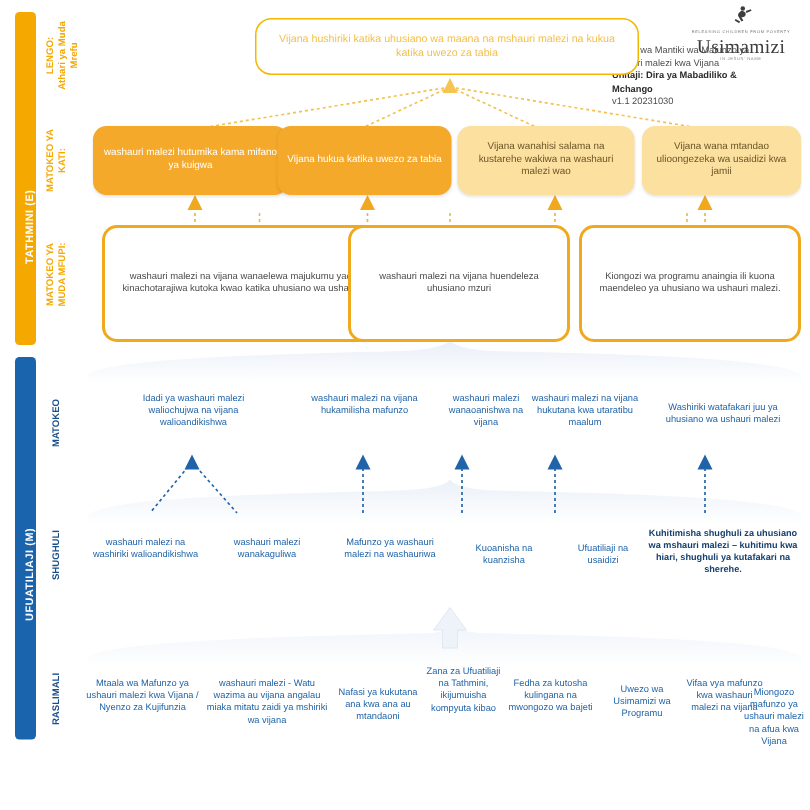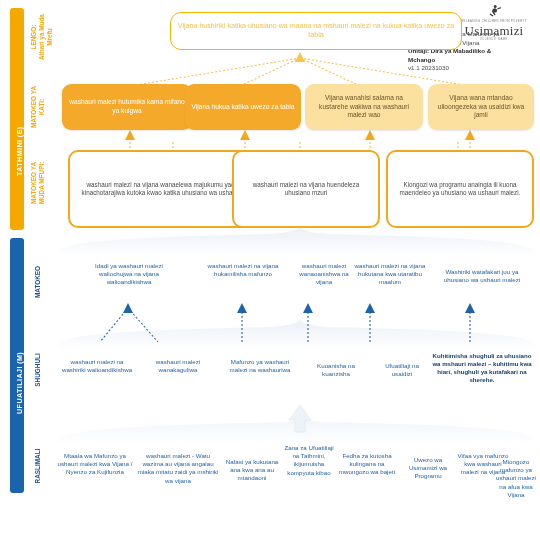--- a/index.html
+++ b/index.html
@@ -178,21 +178,21 @@
   </div>
 
   <div class="hdr-text">
     <div>Mtano wa Mantiki wa Mafunzo ya</div>
     <div>ushauri malezi kwa Vijana</div>
     <div class="b">Uhitaji: Dira ya Mabadiliko &amp;</div>
     <div class="b">Mchango</div>
     <div>v1.1 20231030</div>
   </div>
 
-  <div class="box goal-box" style="left:170px;top:12px;width:292px;height:38px;">Vijana hushiriki katika uhusiano wa maana na mshauri malezi na kukua katika uwezo za tabia</div>
+  <div class="box goal-box" style="left:170px;top:12px;width:256px;height:38px;">Vijana hushiriki katika uhusiano wa maana na mshauri malezi na kukua katika uwezo za tabia</div>
 
   <div class="box mid-box" style="left:62px;top:84px;width:130px;height:46px;">washauri malezi  hutumika kama mifano ya kuigwa</div>
   <div class="box mid-box" style="left:185px;top:84px;width:116px;height:46px;">Vijana hukua katika uwezo za tabia</div>
   <div class="box mid-box pale" style="left:305px;top:84px;width:118px;height:46px;">Vijana wanahisi salama na kustarehe wakiwa na washauri malezi wao</div>
   <div class="box mid-box pale" style="left:428px;top:84px;width:106px;height:46px;">Vijana wana mtandao ulioongezeka wa usaidizi kwa jamii</div>
 
   <div class="box short-box" style="left:68px;top:150px;width:205px;height:78px;">washauri malezi na vijana wanaelewa majukumu yao na kile kinachotarajiwa kutoka kwao katika uhusiano wa ushauri malezi</div>
   <div class="box short-box" style="left:232px;top:150px;width:148px;height:78px;">washauri malezi  na vijana huendeleza uhusiano mzuri</div>
   <div class="box short-box" style="left:386px;top:150px;width:148px;height:78px;">Kiongozi wa programu anaingia ili kuona maendeleo ya uhusiano wa ushauri malezi.</div>
 

